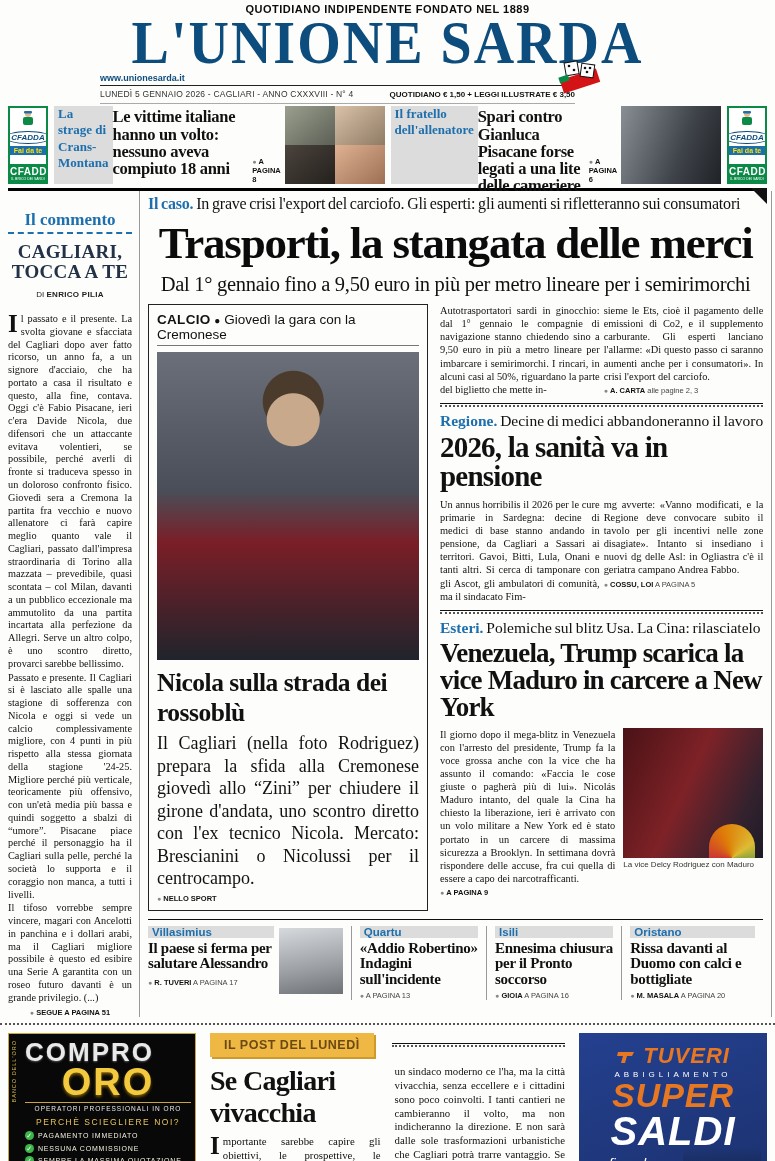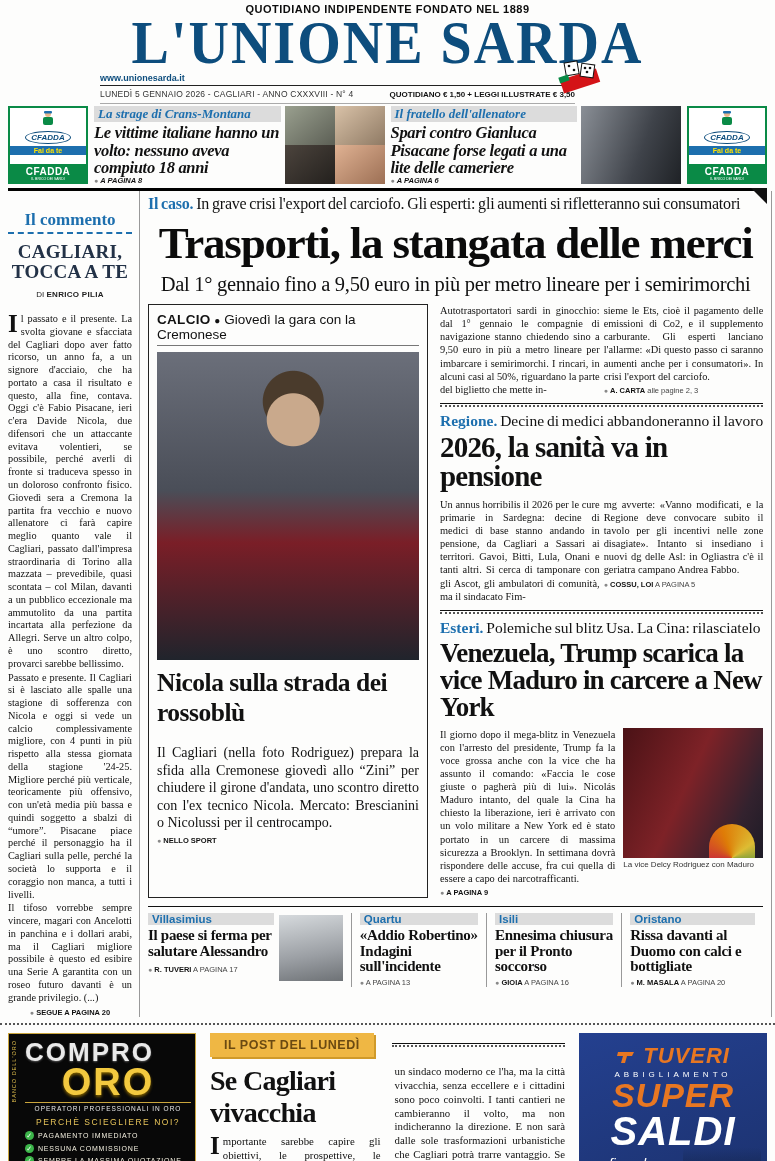--- a/index.html
+++ b/index.html
@@ -16,32 +16,32 @@
   .website { font-family:"Liberation Sans",sans-serif; font-weight:bold; font-size:9px;
              color:#0d4d7d; padding:3px 0 2px 0; border-bottom:1.5px solid #222; }
   .dateline-row { display:flex; justify-content:space-between; align-items:center;
                   font-family:"Liberation Sans",sans-serif; padding:3px 0 4px 0; border-bottom:1px solid #aaa;}
   .dateline { font-size:8.5px; color:#333; letter-spacing:.2px; }
   .price { font-size:8px; font-weight:bold; color:#111; }
   .dice-logo { position:absolute; right:-28px; top:-14px; }
 
   
   .top-row { display:flex; gap:6px; padding:2px 8px 4px 8px; height:84px; }
-  .cfadda { width:80px; border:2px solid #0a8a46; background:#fff; display:flex; flex-direction:column;
+  .cfadda { width:40px; border:2px solid #0a8a46; background:#fff; display:flex; flex-direction:column;
             align-items:center; font-family:"Liberation Sans",sans-serif; overflow:hidden; }
   .cfadda-mascot { margin-top:2px; }
   .cfadda-oval { border:1.5px solid #0d4d7d; border-radius:50%; font-weight:bold; font-size:8px;
                  color:#0d4d7d; padding:1px 5px; margin-top:1px; font-style:italic; }
   .cfadda-faidate { background:#1d6fae; color:#ffe200; font-size:7px; font-weight:bold;
                     width:100%; text-align:center; padding:1px 0; margin-top:2px; }
   .cfadda-bar { background:#0a8a46; color:#fff; width:100%; text-align:center; margin-top:auto; padding:2px 0 1px 0; }
   .cfadda-bar .b { font-weight:bold; font-size:10px; letter-spacing:.5px; display:block; }
   .cfadda-bar .s { font-size:3.5px; display:block; }
   .top-story { flex:1; display:flex; gap:4px; }
-  .ts-text { flex:1.8; display:flex; flex-direction:column;font-style:italic; }
+  .ts-text { flex:1.8; display:flex; flex-direction:row; }
   .ts-kicker { background:#dcdcdc; color:#1d6fae; font-weight:bold; font-size:13px;
                padding:0 4px; line-height:1.25; }
   .ts-head { font-weight:bold; font-size:16.5px; line-height:1.05; margin-top:2px; letter-spacing:-.3px; }
   .ts-ref { margin-top:auto; }
   .pageref { font-family:"Liberation Sans",sans-serif; font-size:7.5px; color:#444; }
   .pageref .dot { color:#888; font-size:7px; }
   .pageref b { color:#111; }
   .ts-photo { width:100px; background:#777; }
   .collage { display:grid; grid-template-columns:1fr 1fr; grid-template-rows:1fr 1fr; width:100px; }
   .collage div:nth-child(1){ background:linear-gradient(140deg,#9aa08f,#5c5f55); }
@@ -84,21 +84,21 @@
   .calcio-head { font-family:"Liberation Sans",sans-serif; font-size:13.5px;
                  border-bottom:1px solid #777; padding-bottom:3px; }
   .calcio-head .sec { font-weight:bold; letter-spacing:.3px; }
   .calcio-head .dot { color:#111; font-size:10px; }
   .photo-player { height:308px; margin-top:6px;
       background:
         radial-gradient(circle at 52% 22%, #c9a98c 0 26px, rgba(0,0,0,0) 27px),
         radial-gradient(circle at 52% 16%, #4a3b2c 0 30px, rgba(0,0,0,0) 31px),
         linear-gradient(180deg,#6b6f7a 0%,#4a4e58 45%,#7a1e27 62%,#20242c 100%); }
   .calcio-headline { font-weight:bold; font-size:25.5px; letter-spacing:-.5px; margin-top:8px; }
-  .calcio-body { font-size:14px; line-height:1.25; text-align:justify; margin-top:16px; }
+  .calcio-body { font-size:18px; line-height:1.25; text-align:justify; margin-top:4px; }
   .calcio-src { margin-top:4px; }
 
   
   .two-col { display:grid; grid-template-columns:1fr 1fr; column-gap:4px;
              font-size:10.4px; line-height:1.26; text-align:justify; }
   .sec-sep { border-top:1px solid #111; border-bottom:2px dotted #555; height:4px; margin:7px 0 5px 0; }
   .sec-kicker { font-size:15.5px; word-spacing:-1px; white-space:nowrap; }
   .sec-kicker .lbl { color:#1d6fae; font-weight:bold; }
   .sec-headline { font-weight:bold; font-size:29px; letter-spacing:-.8px; line-height:1.0;
                   margin:3px 0 7px 0; }
@@ -273,21 +273,21 @@
         <span>DI</span>
         <b>ENRICO PILIA</b>
       </div>
       <div class="comment-body">
         <p class="dropcap">Il passato e il presente. La svolta giovane e sfacciata del Cagliari dopo aver fatto ricorso, un anno fa, a un signore d'acciaio, che ha portato a casa il risultato e questo, alla fine, contava. Oggi c'è Fabio Pisacane, ieri c'era Davide Nicola, due difensori che un attaccante evitava volentieri, se possibile, perché averli di fronte si traduceva spesso in un doloroso confronto fisico. Giovedì sera a Cremona la partita fra vecchio e nuovo allenatore ci farà capire meglio quanto vale il Cagliari, passato dall'impresa straordinaria di Torino alla mazzata – prevedibile, quasi scontata – col Milan, davanti a un pubblico eccezionale ma ammutolito da una partita incartata alla perfezione da Allegri. Serve un altro colpo, è uno scontro diretto, provarci sarebbe bellissimo.</p>
         <p>Passato e presente. Il Cagliari si è lasciato alle spalle una stagione di sofferenza con Nicola e oggi si vede un calcio complessivamente migliore, con 4 punti in più rispetto alla stessa giornata della stagione '24-25. Migliore perché più verticale, teoricamente più offensivo, con un'età media più bassa e quindi soggetto a sbalzi di “umore”. Pisacane piace perché il personaggio ha il Cagliari sulla pelle, perché la società lo supporta e il coraggio non manca, a tutti i livelli.</p>
         <p>Il tifoso vorrebbe sempre vincere, magari con Ancelotti in panchina e i dollari arabi, ma il Cagliari migliore possibile è questo ed esibire una Serie A garantita con un roseo futuro davanti è un grande privilegio. (...)</p>
       </div>
       <div class="follow pageref">
         <span class="dot">●</span>
-        <b>SEGUE A PAGINA 20</b>
+        <b>SEGUE A PAGINA 51</b>
       </div>
     </div>
 
     <div class="center">
       <div class="main-kicker">
         <span class="lbl">Il caso.</span>
         <span>In grave crisi l'export del carciofo. Gli esperti: gli aumenti si rifletteranno sui consumatori</span>
       </div>
       <div class="main-headline">Trasporti, la stangata delle merci</div>
       <div class="main-subhead">Dal 1° gennaio fino a 9,50 euro in più per metro lineare per i semirimorchi</div>

